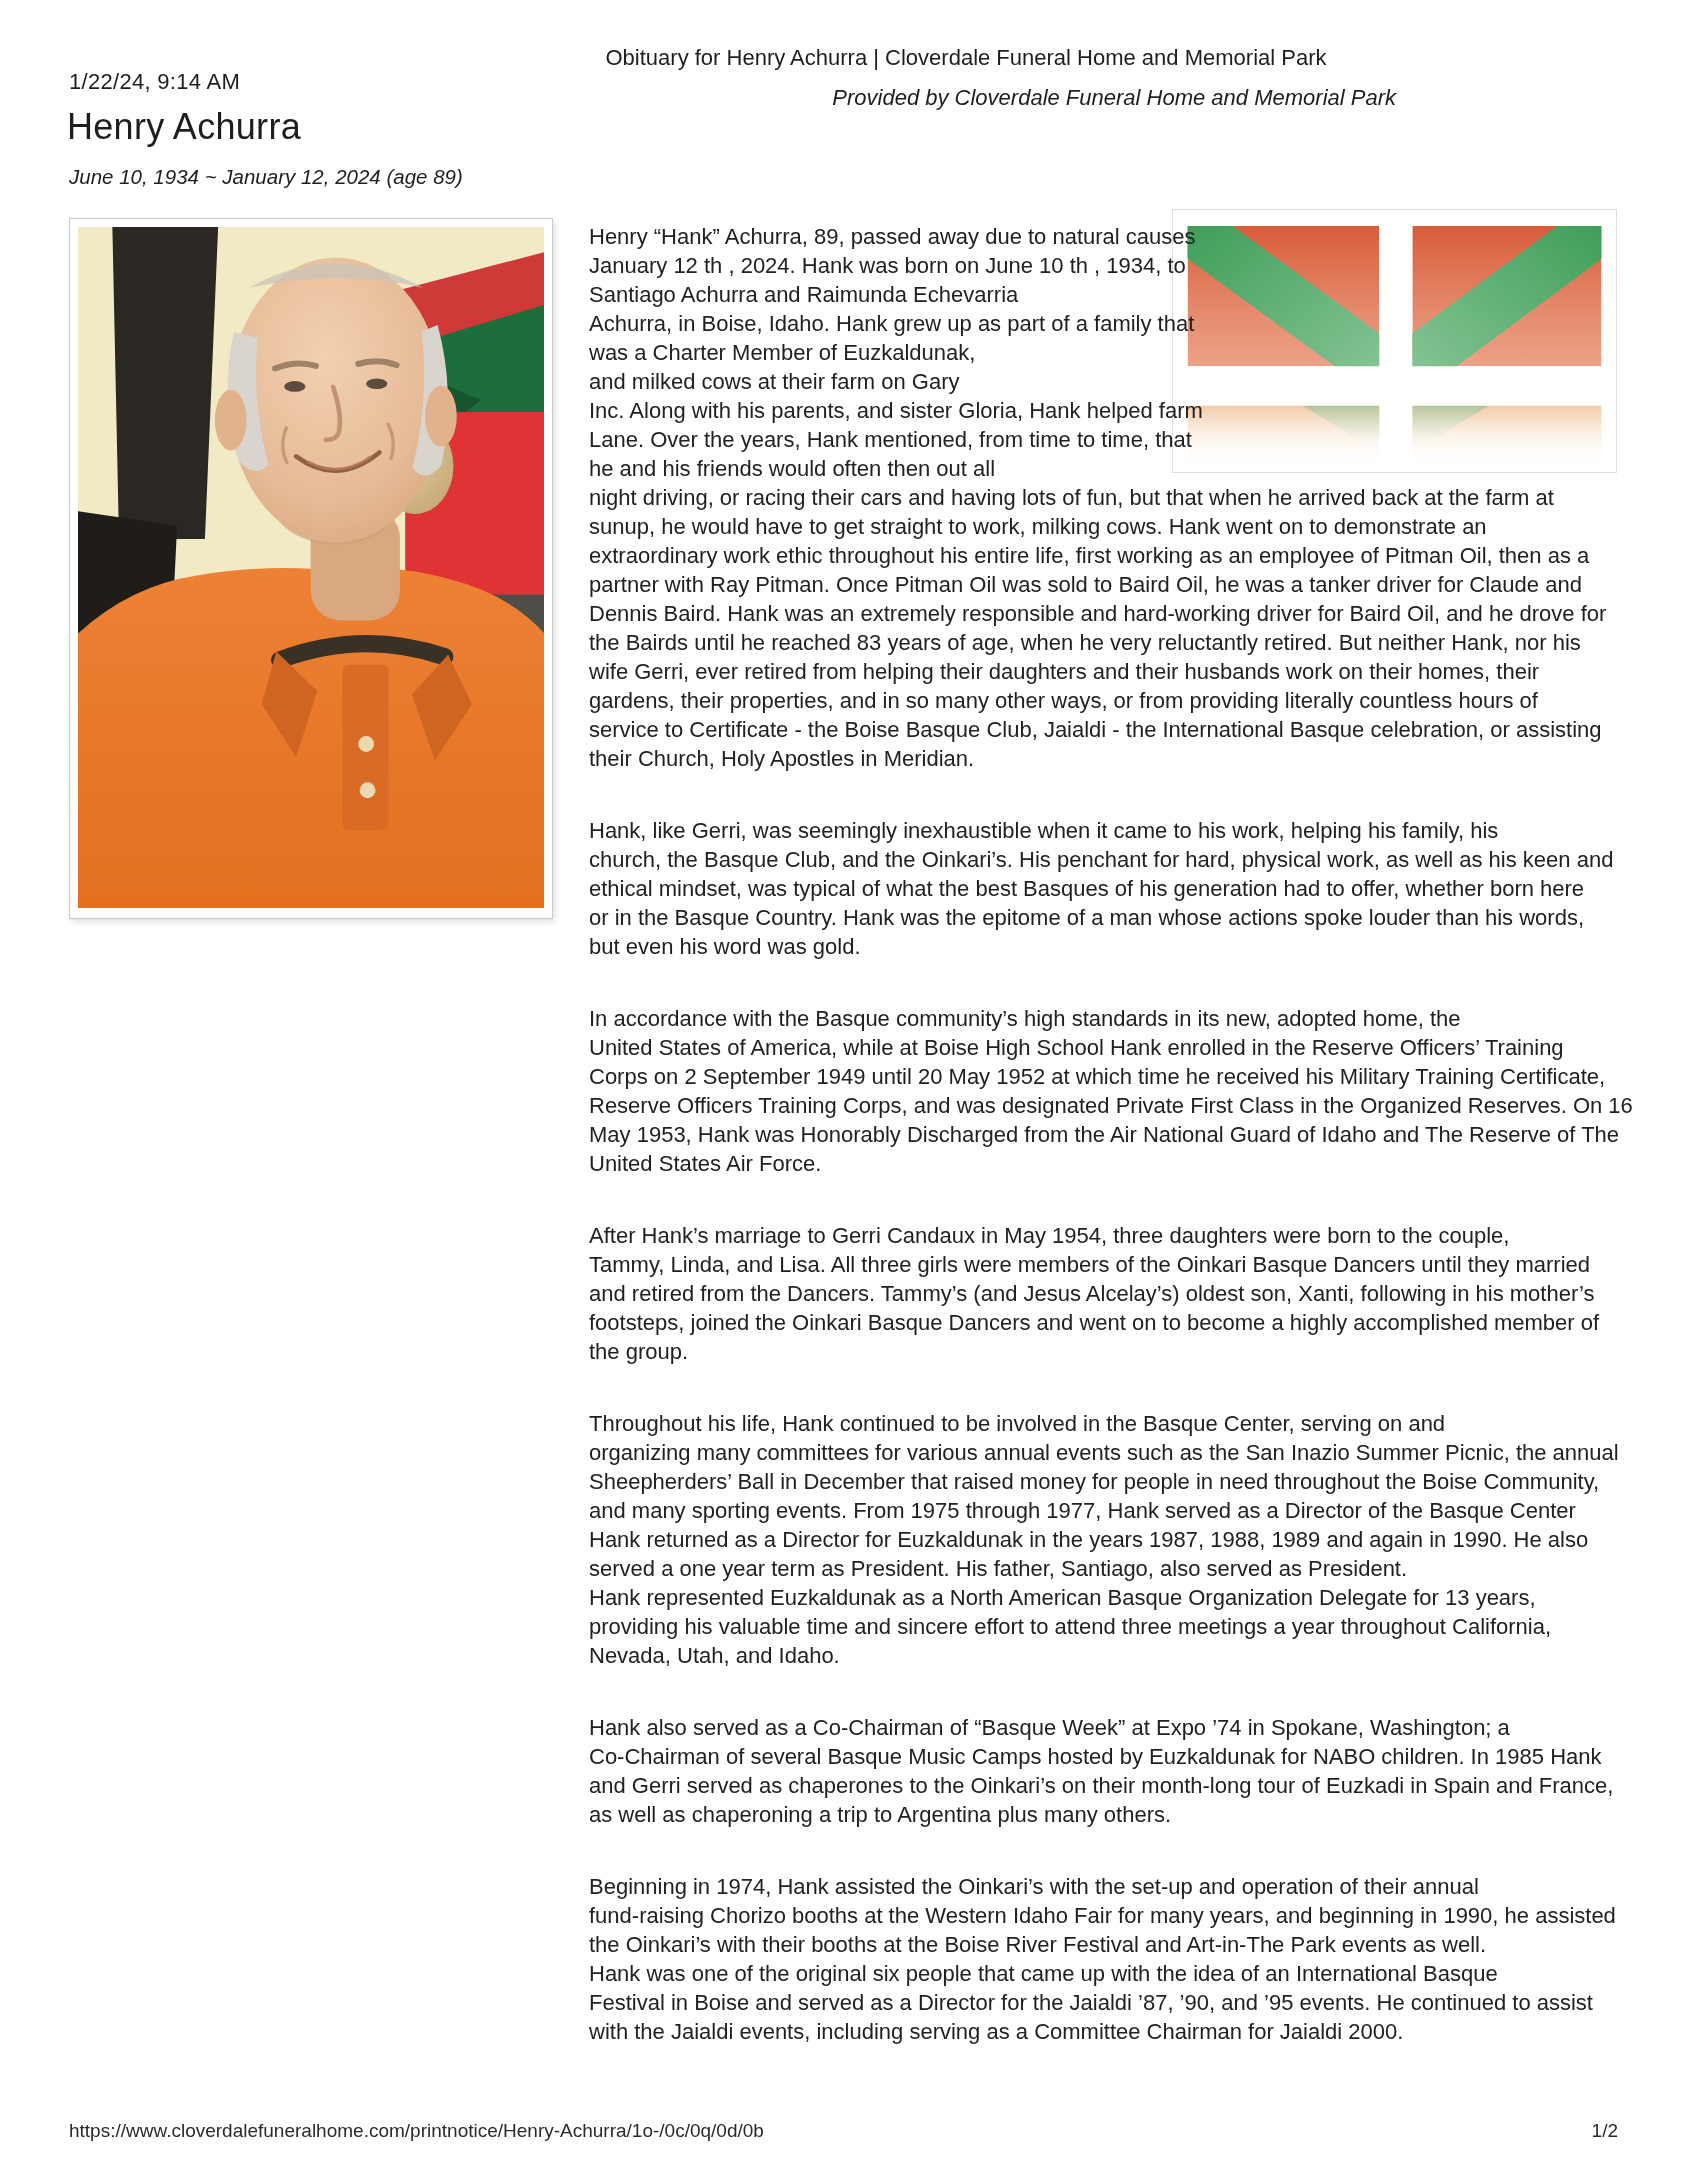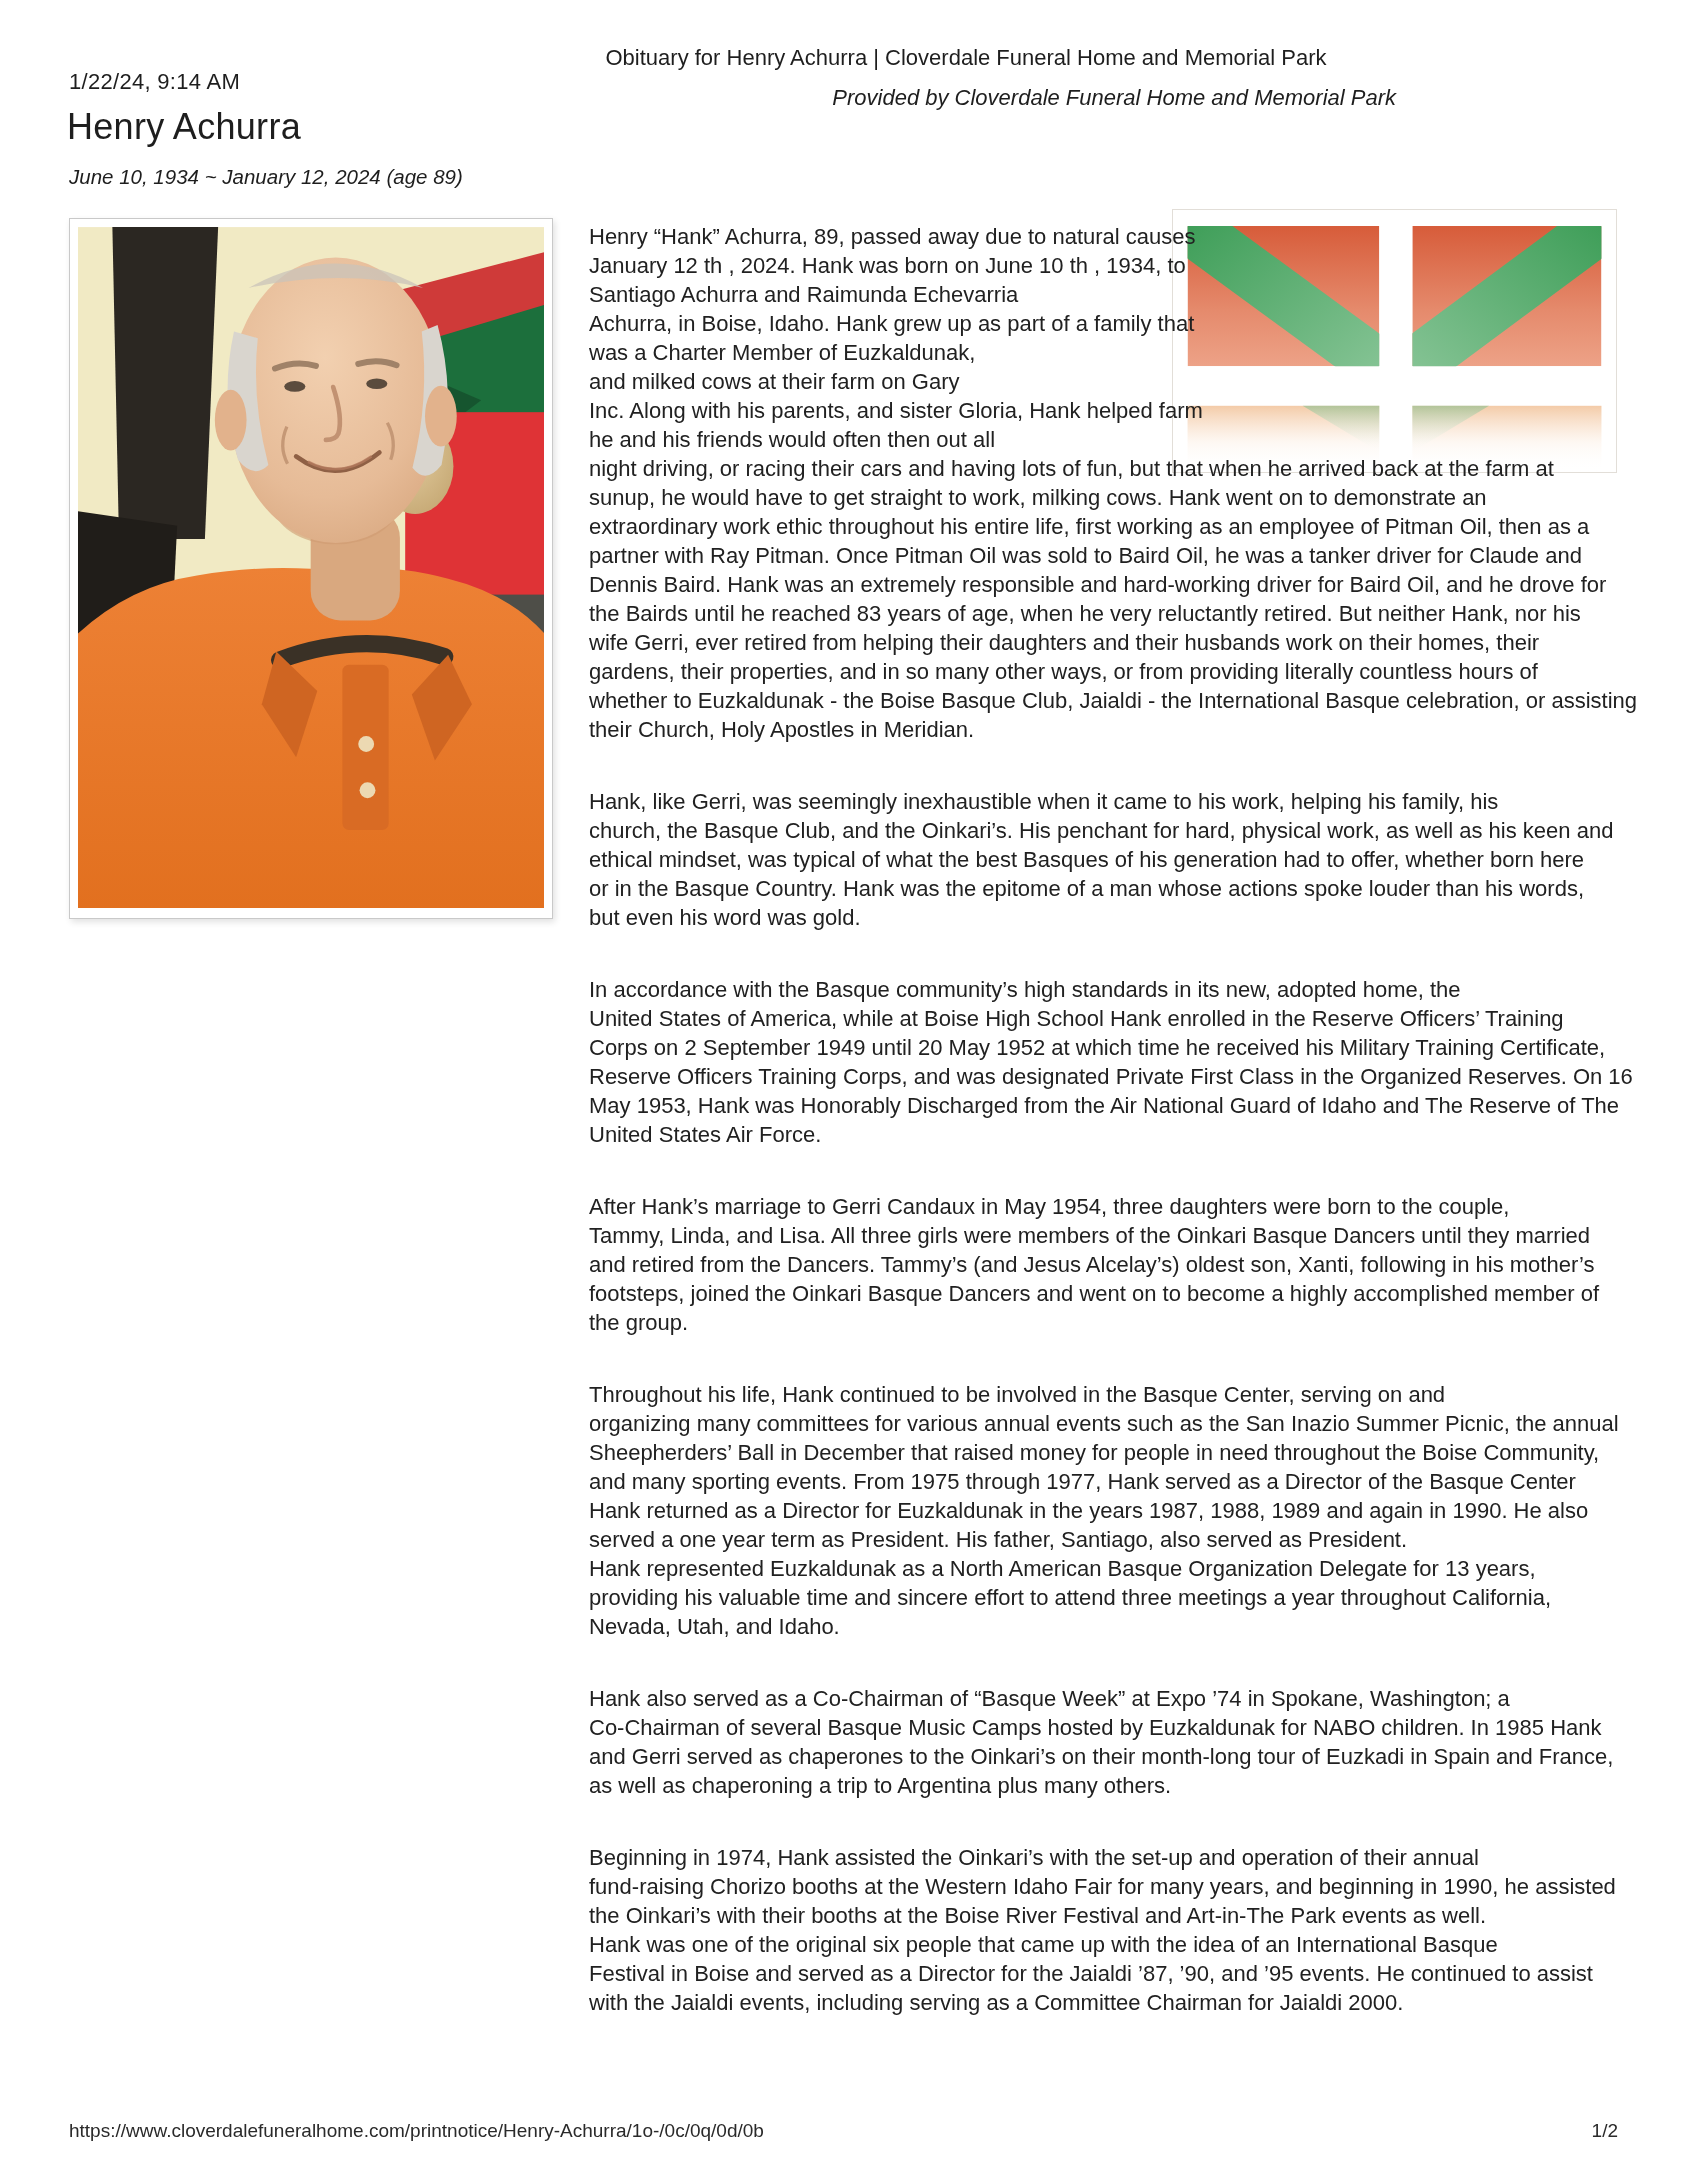--- a/index.html
+++ b/index.html
@@ -161,30 +161,31 @@
 
   <div class="bodytext">
       <div class="para">
         <div class="line">Henry “Hank” Achurra, 89, passed away due to natural causes</div>
         <div class="line">January 12 th , 2024. Hank was born on June 10 th , 1934, to</div>
         <div class="line">Santiago Achurra and Raimunda Echevarria</div>
         <div class="line">Achurra, in Boise, Idaho. Hank grew up as part of a family that</div>
         <div class="line">was a Charter Member of Euzkaldunak,</div>
         <div class="line">and milked cows at their farm on Gary</div>
         <div class="line">Inc. Along with his parents, and sister Gloria, Hank helped farm</div>
+        <div class="line">Lane. Over the years, Hank mentioned, from time to time, that</div>
         <div class="line">he and his friends would often then out all</div>
         <div class="line">night driving, or racing their cars and having lots of fun, but that when he arrived back at the farm at</div>
         <div class="line">sunup, he would have to get straight to work, milking cows. Hank went on to demonstrate an</div>
         <div class="line">extraordinary work ethic throughout his entire life, first working as an employee of Pitman Oil, then as a</div>
         <div class="line">partner with Ray Pitman. Once Pitman Oil was sold to Baird Oil, he was a tanker driver for Claude and</div>
         <div class="line">Dennis Baird. Hank was an extremely responsible and hard-working driver for Baird Oil, and he drove for</div>
         <div class="line">the Bairds until he reached 83 years of age, when he very reluctantly retired. But neither Hank, nor his</div>
         <div class="line">wife Gerri, ever retired from helping their daughters and their husbands work on their homes, their</div>
         <div class="line">gardens, their properties, and in so many other ways, or from providing literally countless hours of</div>
-        <div class="line">whether to Euzkaldunak - the Boise Basque Club, Jaialdi - the International Basque celebration, or assisting</div>
+        <div class="line">service to Certificate - the Boise Basque Club, Jaialdi - the International Basque celebration, or assisting</div>
         <div class="line">their Church, Holy Apostles in Meridian.</div>
       </div>
       <div class="para">
         <div class="line">Hank, like Gerri, was seemingly inexhaustible when it came to his work, helping his family, his</div>
         <div class="line">church, the Basque Club, and the Oinkari’s. His penchant for hard, physical work, as well as his keen and</div>
         <div class="line">ethical mindset, was typical of what the best Basques of his generation had to offer, whether born here</div>
         <div class="line">or in the Basque Country. Hank was the epitome of a man whose actions spoke louder than his words,</div>
         <div class="line">but even his word was gold.</div>
       </div>
       <div class="para">

